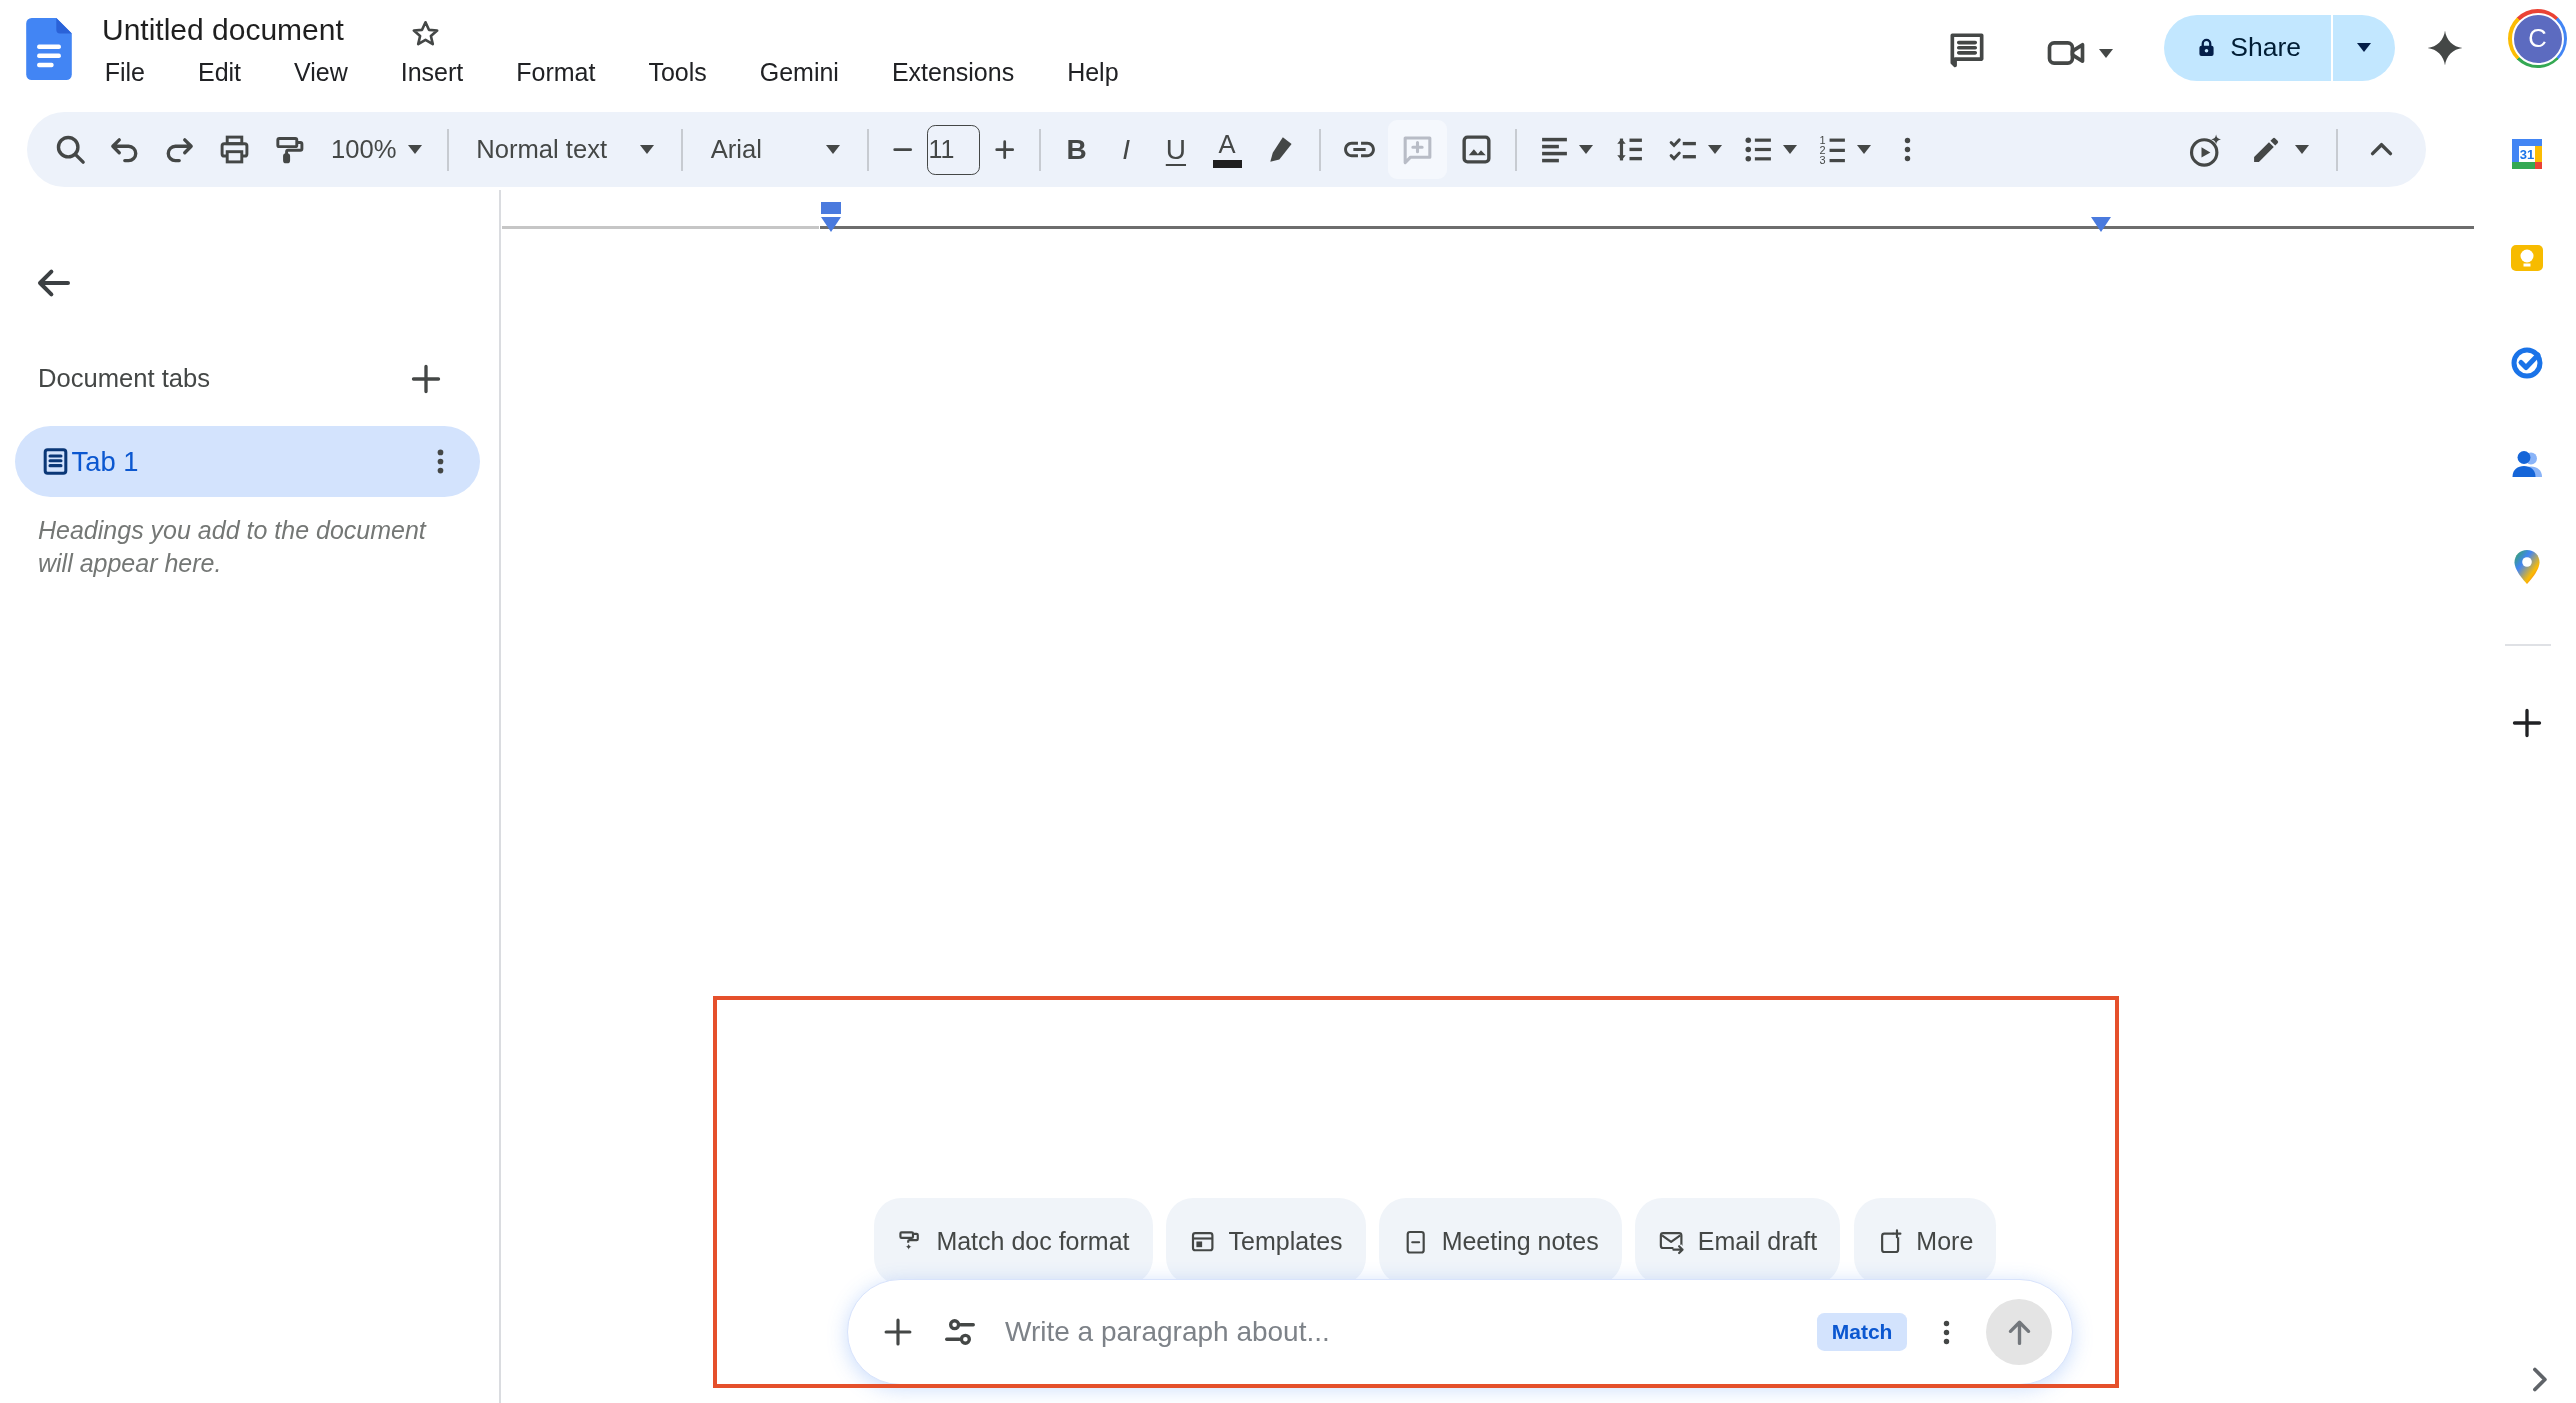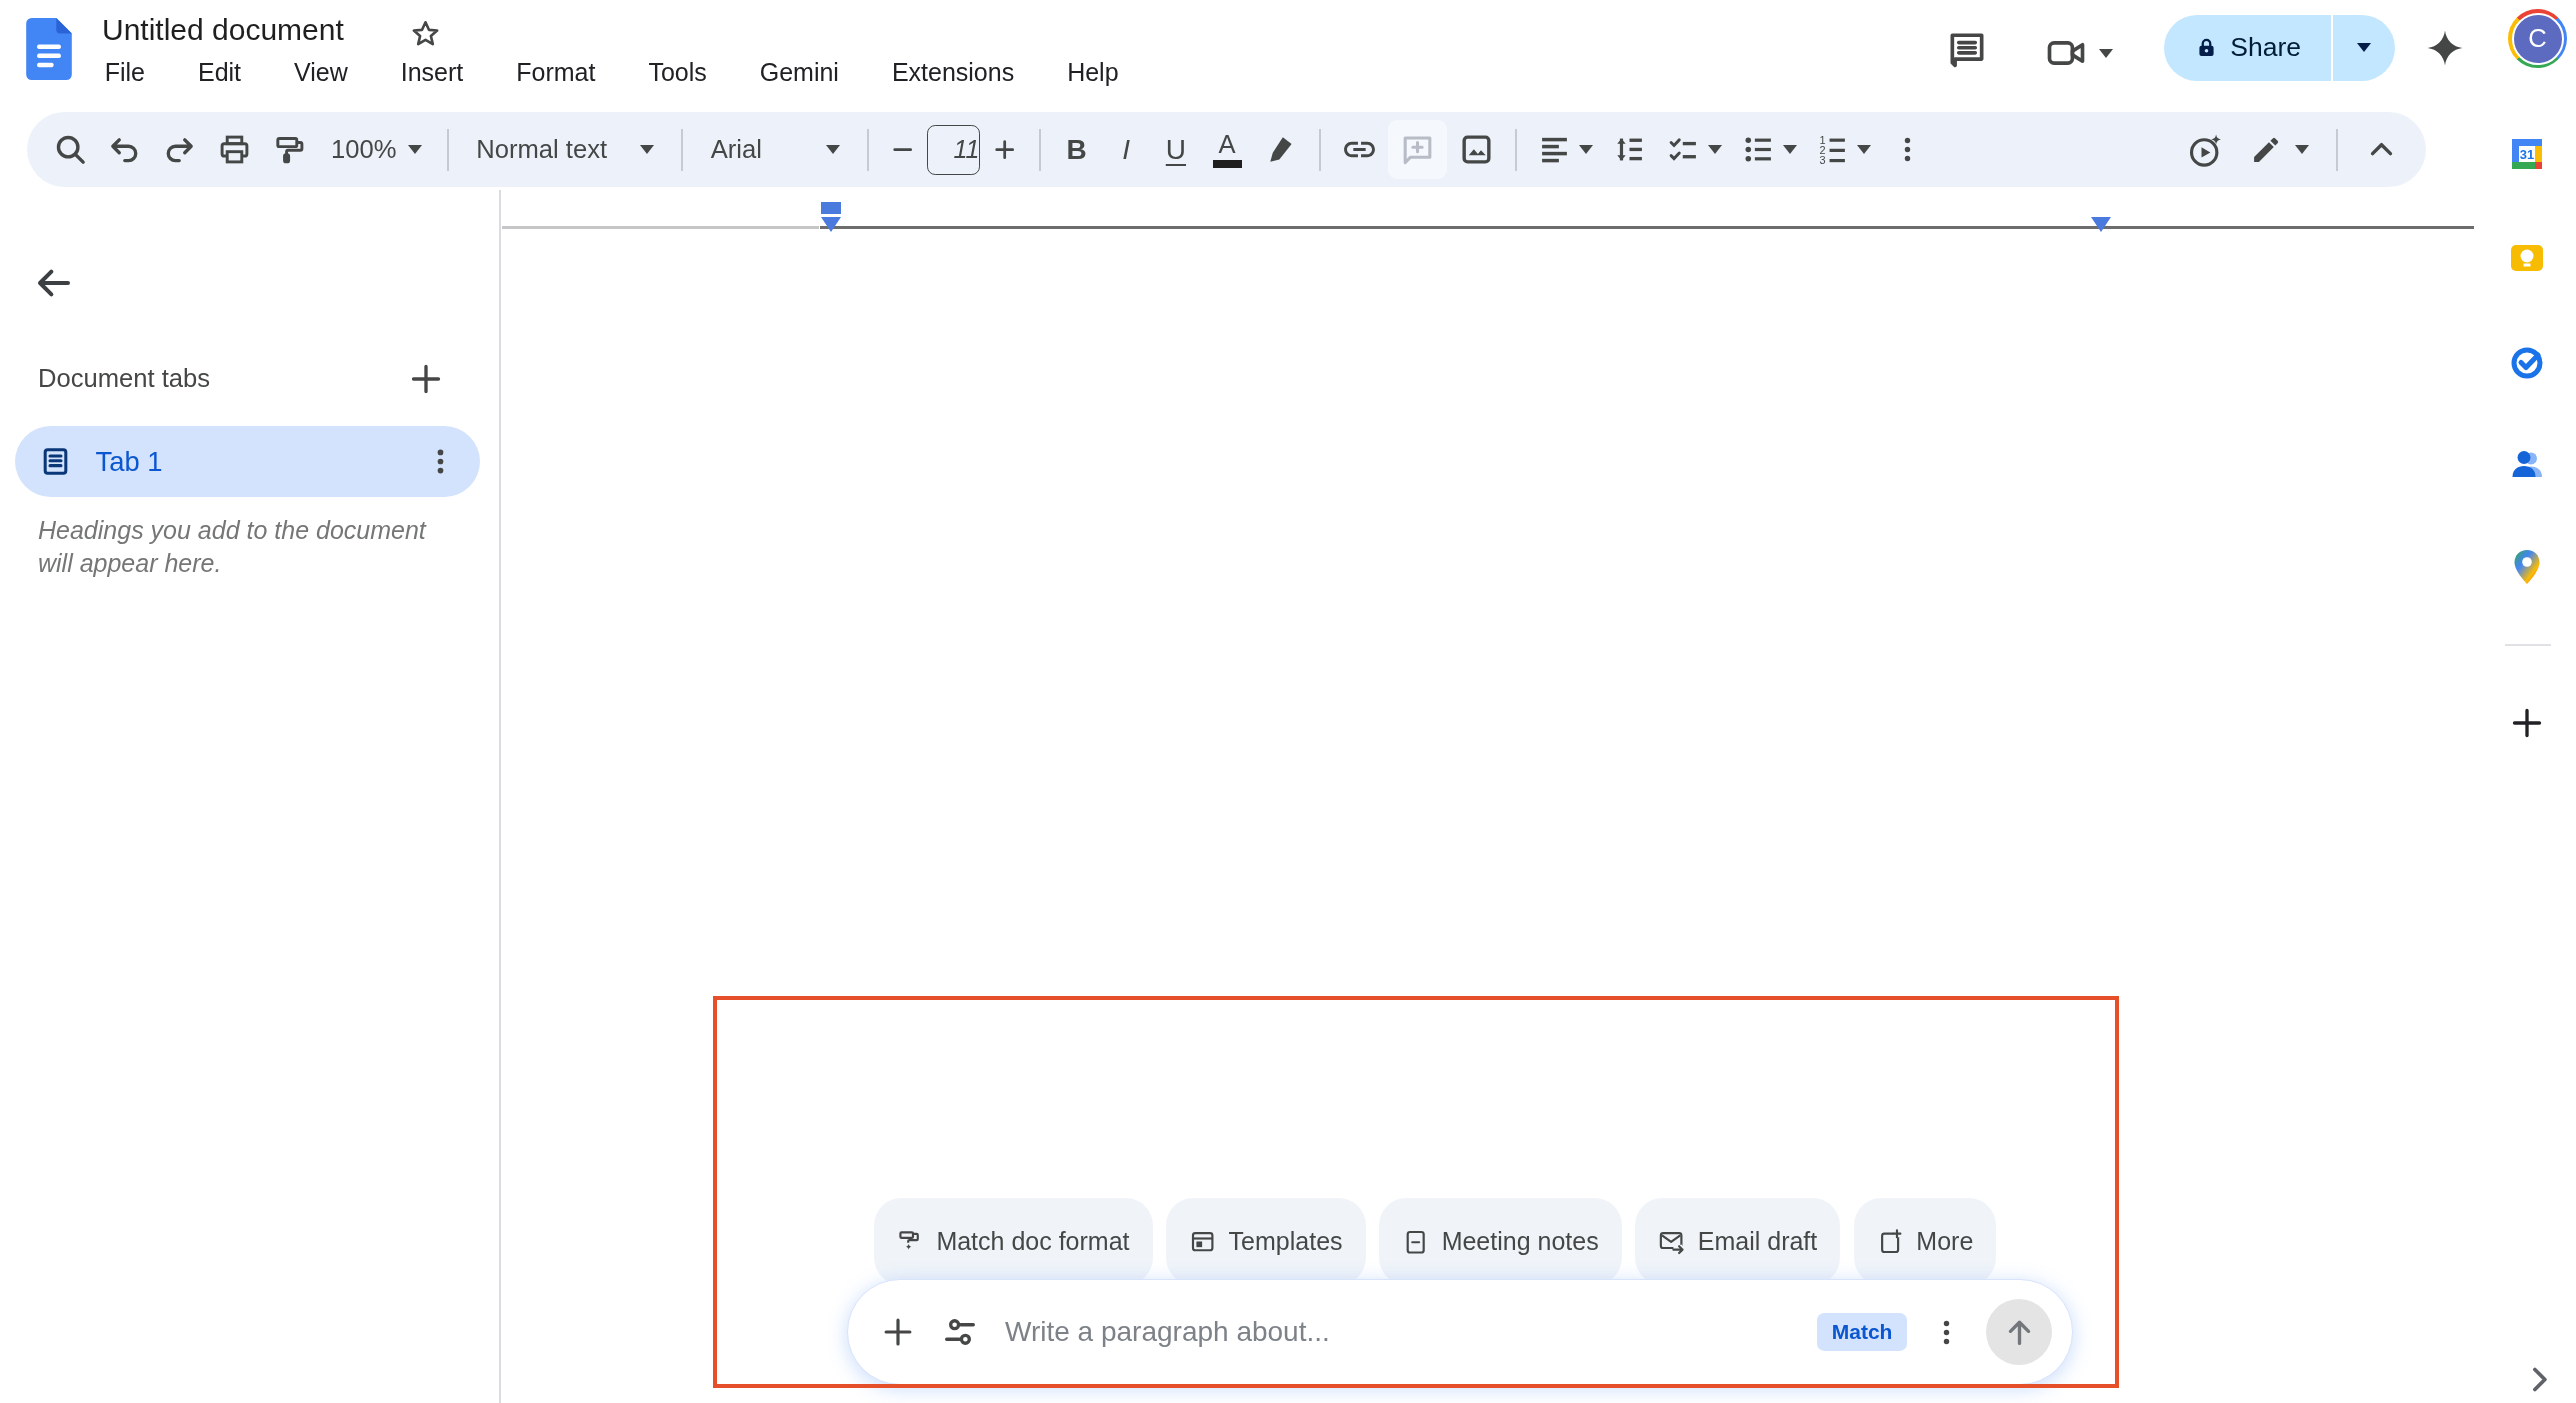--- a/index.html
+++ b/index.html
@@ -153,21 +153,21 @@
       <span class="caret sm"></span>
     </div>
 
     <div class="tdiv"></div>
 
     <div class="ticon" style="width:42px;">
       <svg width="27.4" height="27.4" viewBox="0 0 24 24" stroke="#444746" stroke-width="2.4" stroke-linecap="round">
           <path d="M5 12 h14"></path>
         </svg>
     </div>
-    <div class="flex" style="width:51px;height:48px;border:1.8px solid #444746;border-radius:8.2px;justify-content:flex-end;font-style:italic;">
+    <div class="flex" style="width:51px;height:48px;border:1.8px solid #444746;border-radius:8.2px;justify-content:flex-start;">
       <span style="font-size:25px;color:#444746;">11</span>
     </div>
     <div class="ticon" style="width:42px;">
       <svg width="27.4" height="27.4" viewBox="0 0 24 24" stroke="#444746" stroke-width="2.4" stroke-linecap="round">
           <path d="M12 5 v14 M5 12 h14"></path>
         </svg>
     </div>
 
     <div class="tdiv"></div>
 
@@ -318,21 +318,21 @@
     <svg width="40" height="40" viewBox="0 0 24 24" fill="none" stroke="#444746" stroke-width="2" stroke-linecap="round">
       <path d="M12 4.5 v15 M4.5 12 h15"></path>
     </svg>
   </div>
 
   <div class="abs flex" style="left:14.6px;top:426px;width:465px;height:71px;border-radius:36px;background:#d3e3fd;padding:0 24px;box-sizing:border-box;">
     <svg width="33" height="33" viewBox="0 0 24 24" fill="none" stroke="#0a3777" stroke-width="2.2" stroke-linejoin="round">
       <rect x="4.5" y="3.5" width="15" height="17" rx="1.8"></rect>
       <path d="M8 8 h8 M8 11.5 h8 M8 15 h8" stroke-linecap="round"></path>
     </svg>
-    <span style="margin-left:24px;font-size:27.4px;font-weight:500;color:#0b57d0;">Tab 1</span>
+    <span style="font-size:27.4px;font-weight:500;color:#0b57d0;">Tab 1</span>
     <svg style="margin-left:auto;" width="31" height="31" viewBox="0 0 24 24" fill="#444746">
       <circle cx="12" cy="5" r="2.2"></circle>
         <circle cx="12" cy="12" r="2.2"></circle>
         <circle cx="12" cy="19" r="2.2"></circle>
     </svg>
   </div>
 
   <div class="abs" style="left:38px;top:514px;width:403px;font-size:25px;font-style:italic;color:#747775;line-height:33px;">Headings you add to the document will appear here.</div>
 
   <div class="abs" style="left:713px;top:996px;width:1406px;height:392px;border:4.6px solid #e5502b;box-sizing:border-box;z-index:30;pointer-events:none;"></div>

